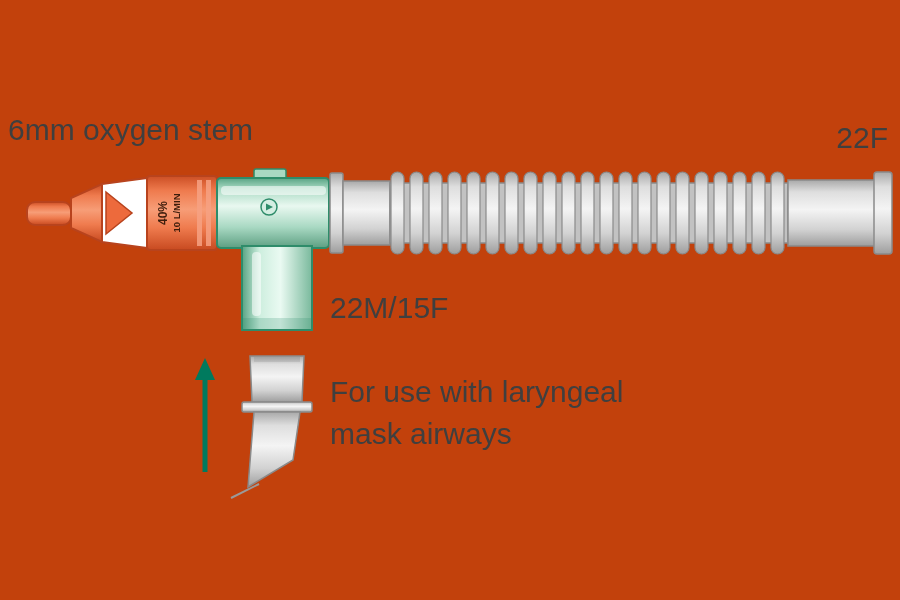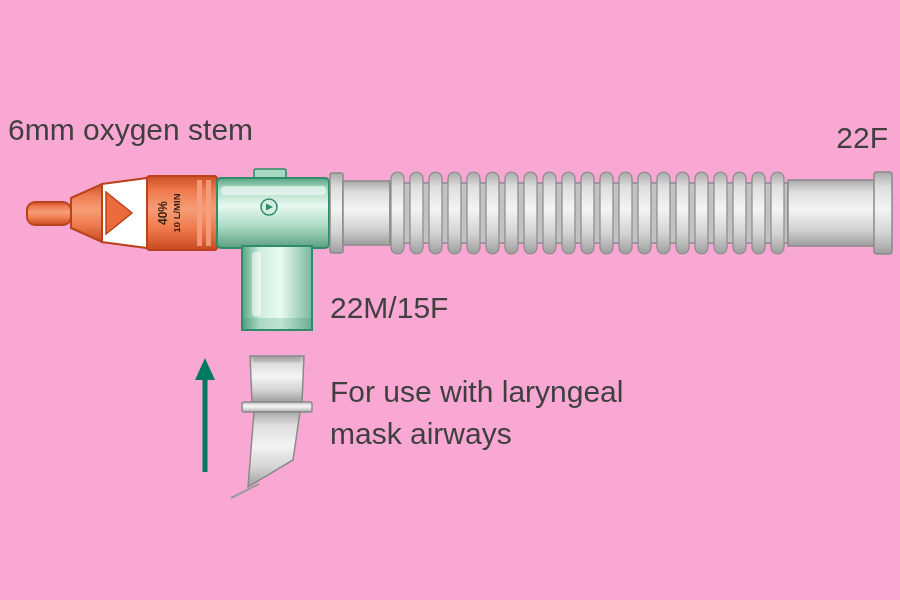--- a/index.html
+++ b/index.html
@@ -1,18 +1,18 @@
 <!DOCTYPE html>
 <html style="--orange: #ed6a3c; --orange_dark: #b8431d; --green: #9ed3ba; --green_dark: #2e8c6a; --gray: #d9d9d9; --gray_dark: #8a8a8a; --arrow_green: #007a5e; --text: #3f3f3f; --collar_text: #3d1d0c;"><head>
 <meta charset="utf-8">
 <style>
   *{margin:0;padding:0;box-sizing:border-box}
   html,body{background:#fff}
   body{width:900px;height:600px;font-family:"Liberation Sans",sans-serif;overflow:hidden}
-  .stage{position:relative;width:900px;height:600px;background:#f9a8d4}
+  .stage{position:relative;width:900px;height:600px;background:#c2410c}
   svg{display:block}
   .lbl{font-size:30px;fill:var(--text,#3f3f3f);font-family:"Liberation Sans",sans-serif}
   .collar-txt{fill:var(--collar_text,#3d1d0c);font-family:"Liberation Sans",sans-serif;font-weight:bold;text-anchor:middle}
   .orange{fill:url(#gradOrange);stroke:var(--orange_dark,#b8431d);stroke-width:2}
   .orange-flat{fill:var(--orange,#ed6a3c);stroke:var(--orange_dark,#b8431d);stroke-width:1.5}
   .venturi{fill:#ffffff;stroke:var(--orange_dark,#b8431d);stroke-width:2}
   .ridge{fill:#f6a183;opacity:.85;stroke:none}
   .green{fill:url(#gradGreen);stroke:var(--green_dark,#2e8c6a);stroke-width:2}
   .greenv{fill:url(#gradGreenV);stroke:var(--green_dark,#2e8c6a);stroke-width:2}
   .green-flat{fill:#a8d8c2;stroke:var(--green_dark,#2e8c6a);stroke-width:1.5}

